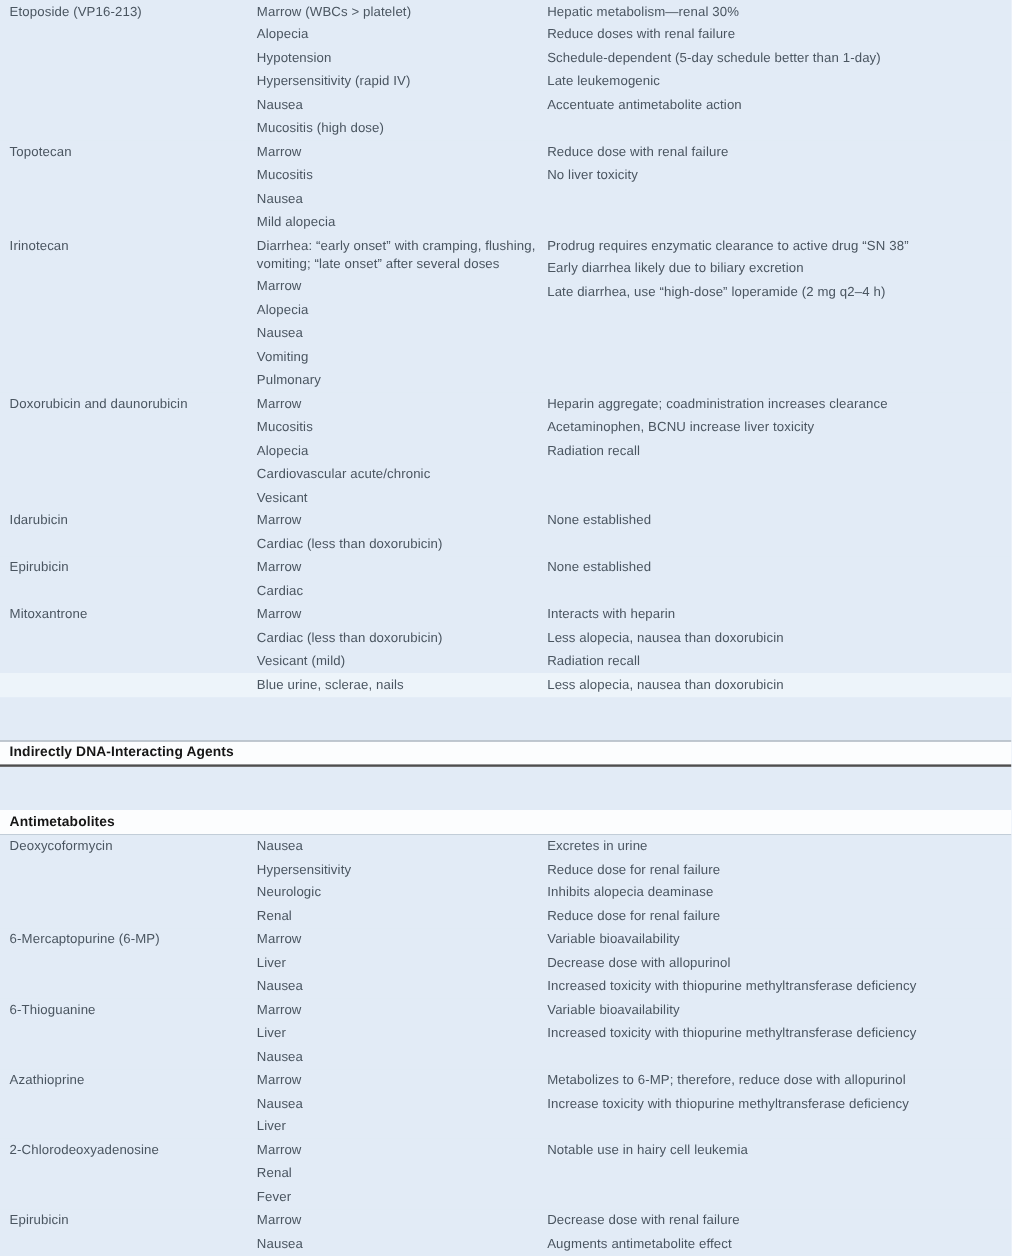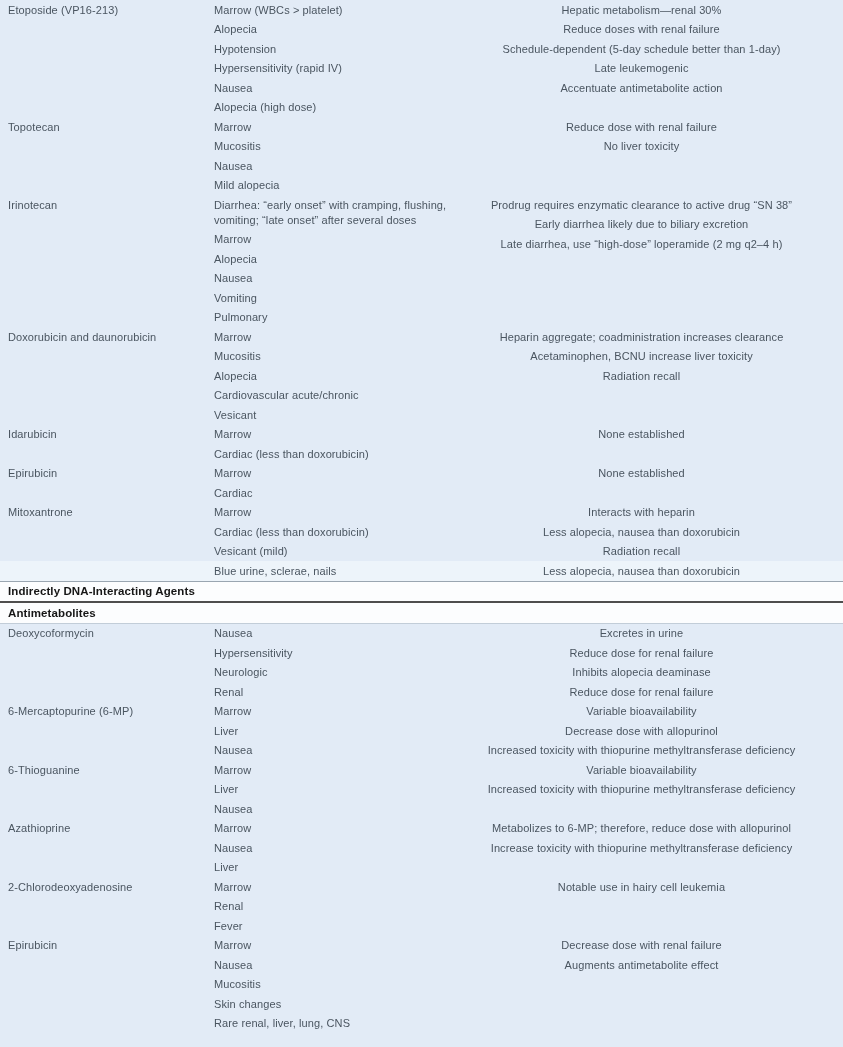--- a/index.html
+++ b/index.html
@@ -25,36 +25,37 @@
   }
   .drug-row.pre-header {
     background: linear-gradient(to bottom,
       var(--bg, #e2ebf6) calc(100% - 20px),
       var(--row-light, #edf4fa) calc(100% - 20px));
   }
   .cell {
     padding: 0;
   }
   .cell.drug { padding-left: 8px; }
-  .cell.comments { padding-right: 10px; text-align: center; }
+  .cell.comments { padding-right: 10px; }
   .line {
     font-size: 11px;
     line-height: 15px;
     padding: 2.5px 6px 2px 0;
     color: var(--text, #4a5560);
     letter-spacing: 0.1px;
   }
   .section-header {
     background: var(--header-bg, #fcfdfe);
     color: var(--header-text, #161616);
     font-size: 11.5px;
     font-weight: bold;
     line-height: 17px;
     padding: 1.5px 8px 1px 8px;
     letter-spacing: 0.1px;
+    margin-top: 36px;
   }
   .section-header.major {
     border-top: 1px solid var(--rule-mid, #9aa6b1);
     border-bottom: 2px solid var(--rule-dark, #4e4e4e);
   }
   .section-header.sub {
     border-bottom: 1px solid var(--rule-light, #c2cdd8);
   }
 </style>
 </head>
@@ -65,21 +66,21 @@
       <div class="drug-row">
         <div class="cell drug">
           <div class="line">Etoposide (VP16-213)</div>
         </div>
         <div class="cell toxicities">
           <div class="line">Marrow (WBCs &gt; platelet)</div>
           <div class="line">Alopecia</div>
           <div class="line">Hypotension</div>
           <div class="line">Hypersensitivity (rapid IV)</div>
           <div class="line">Nausea</div>
-          <div class="line">Alopecia (high dose)</div>
+          <div class="line">Mucositis (high dose)</div>
         </div>
         <div class="cell comments">
           <div class="line">Hepatic metabolism—renal 30%</div>
           <div class="line">Reduce doses with renal failure</div>
           <div class="line">Schedule-dependent (5-day schedule better than 1-day)</div>
           <div class="line">Late leukemogenic</div>
           <div class="line">Accentuate antimetabolite action</div>
         </div>
       </div>
       <div class="drug-row">

